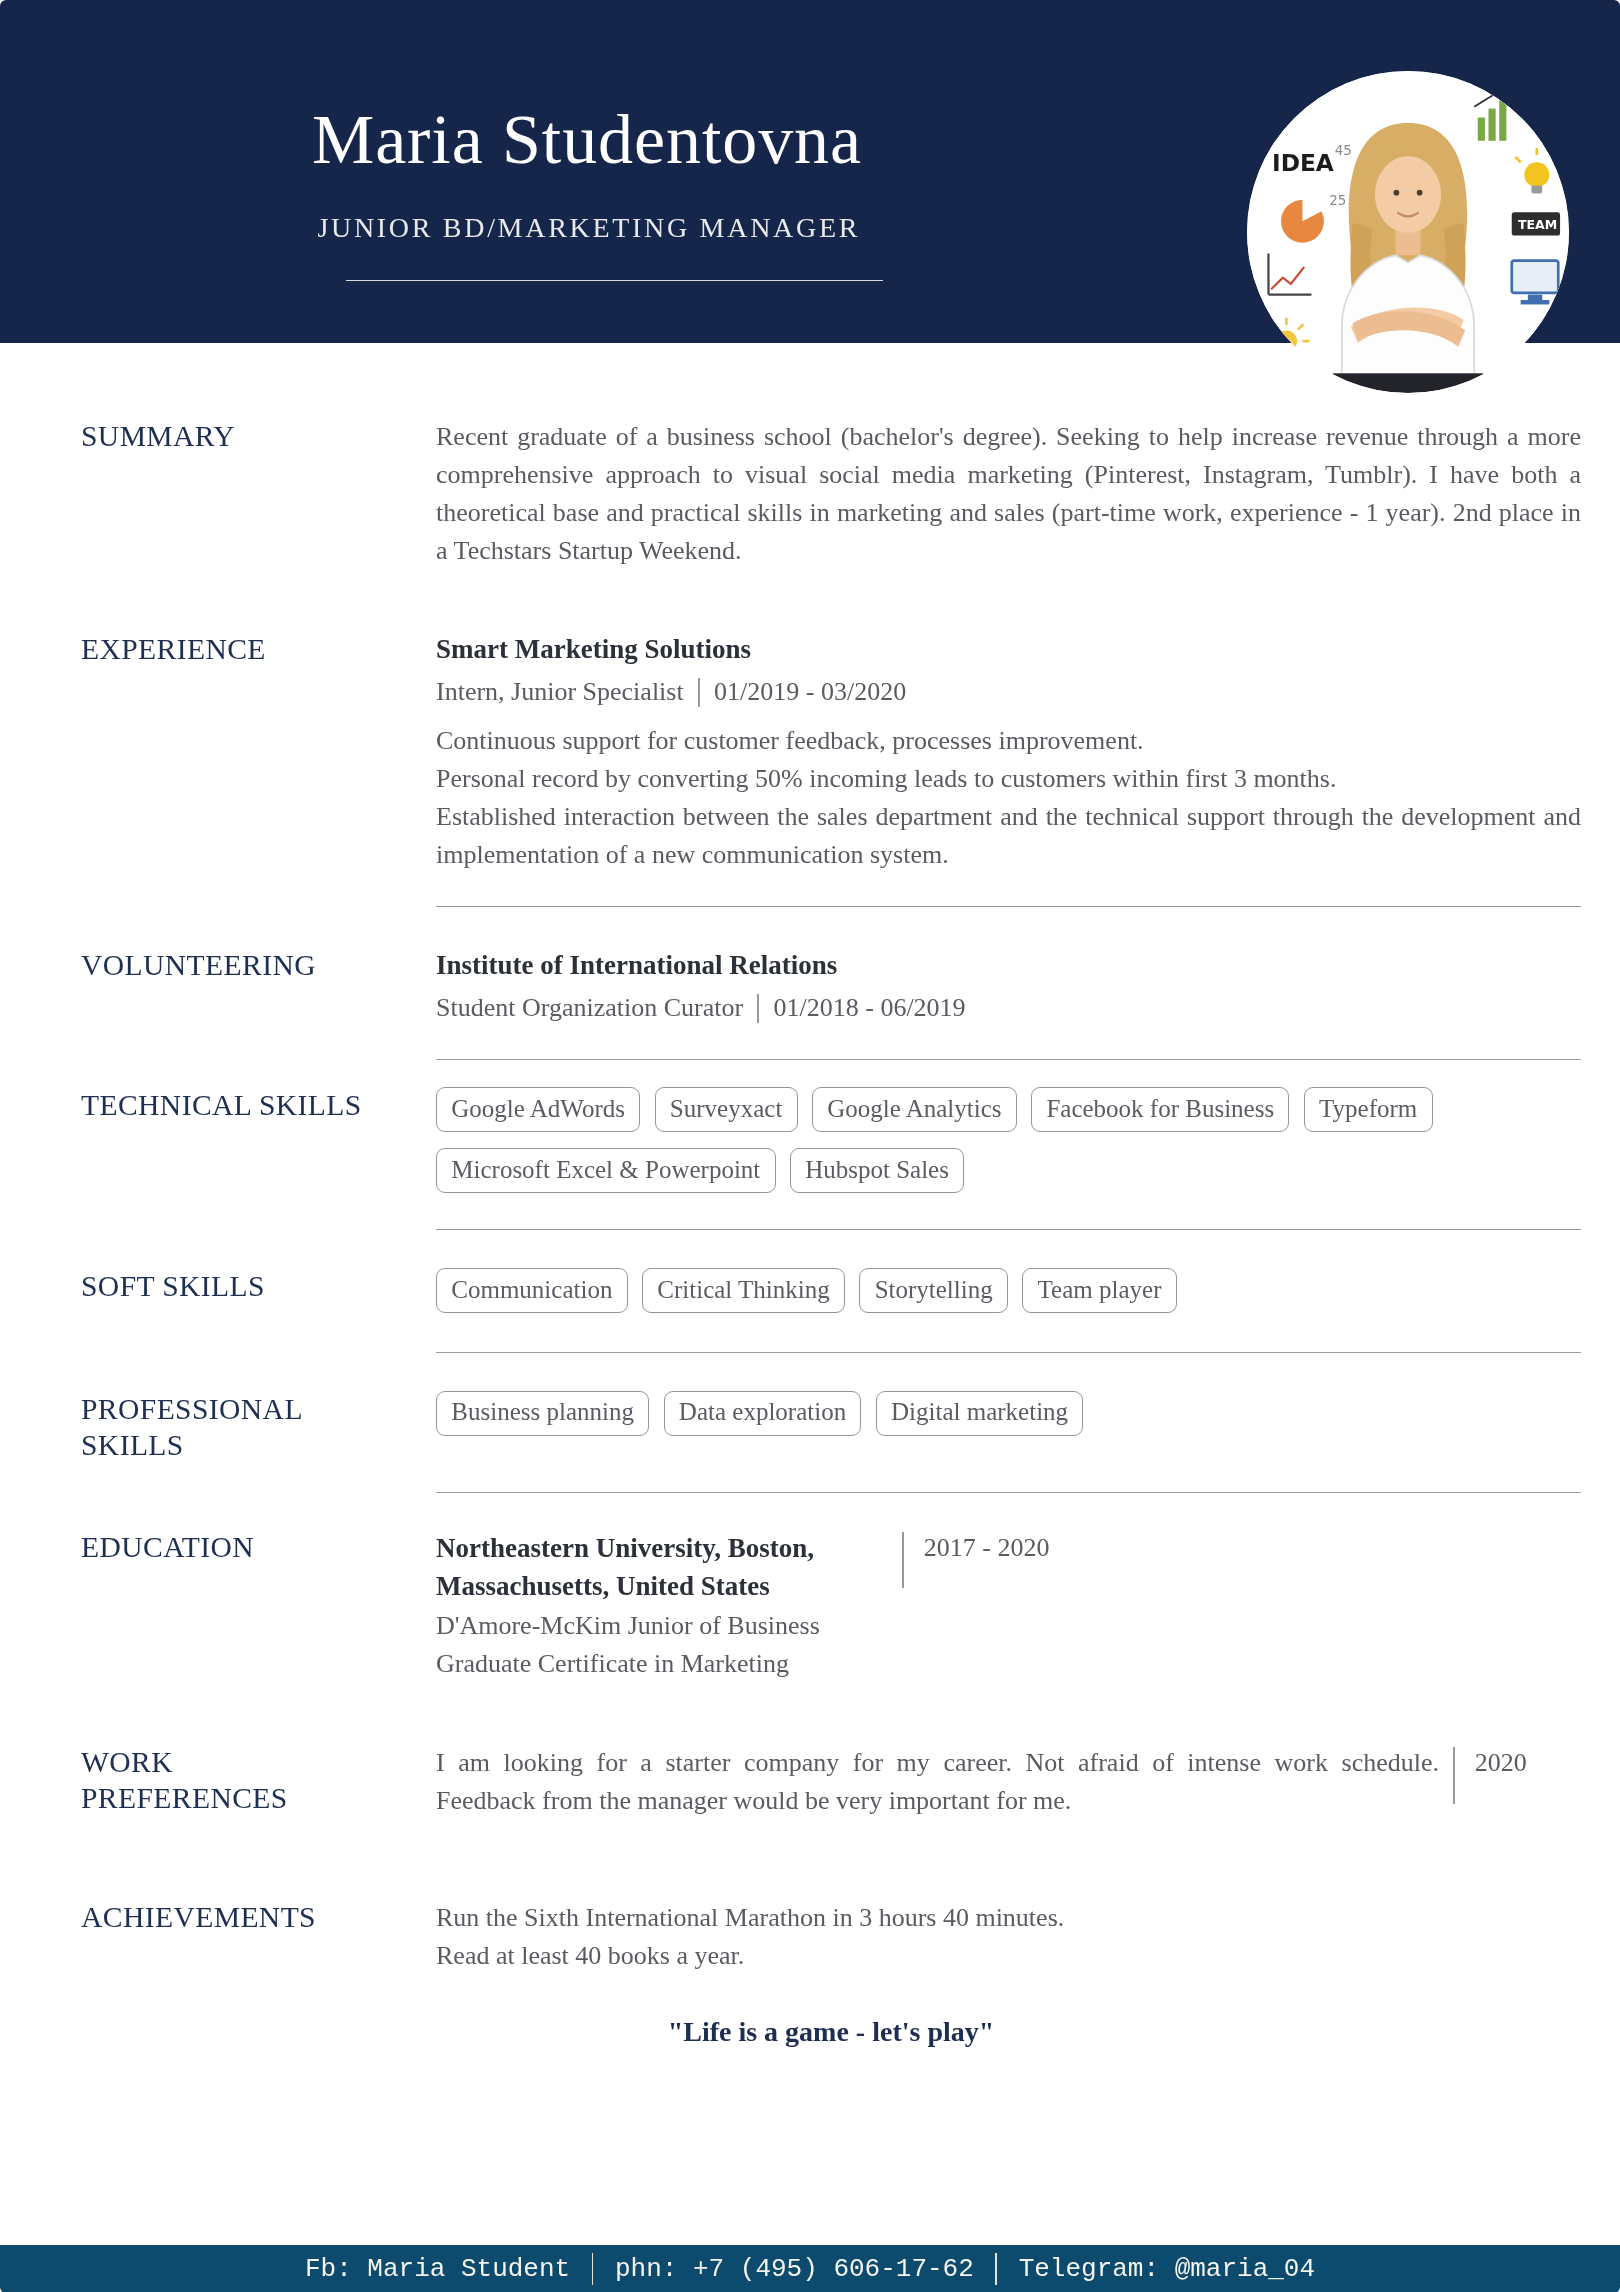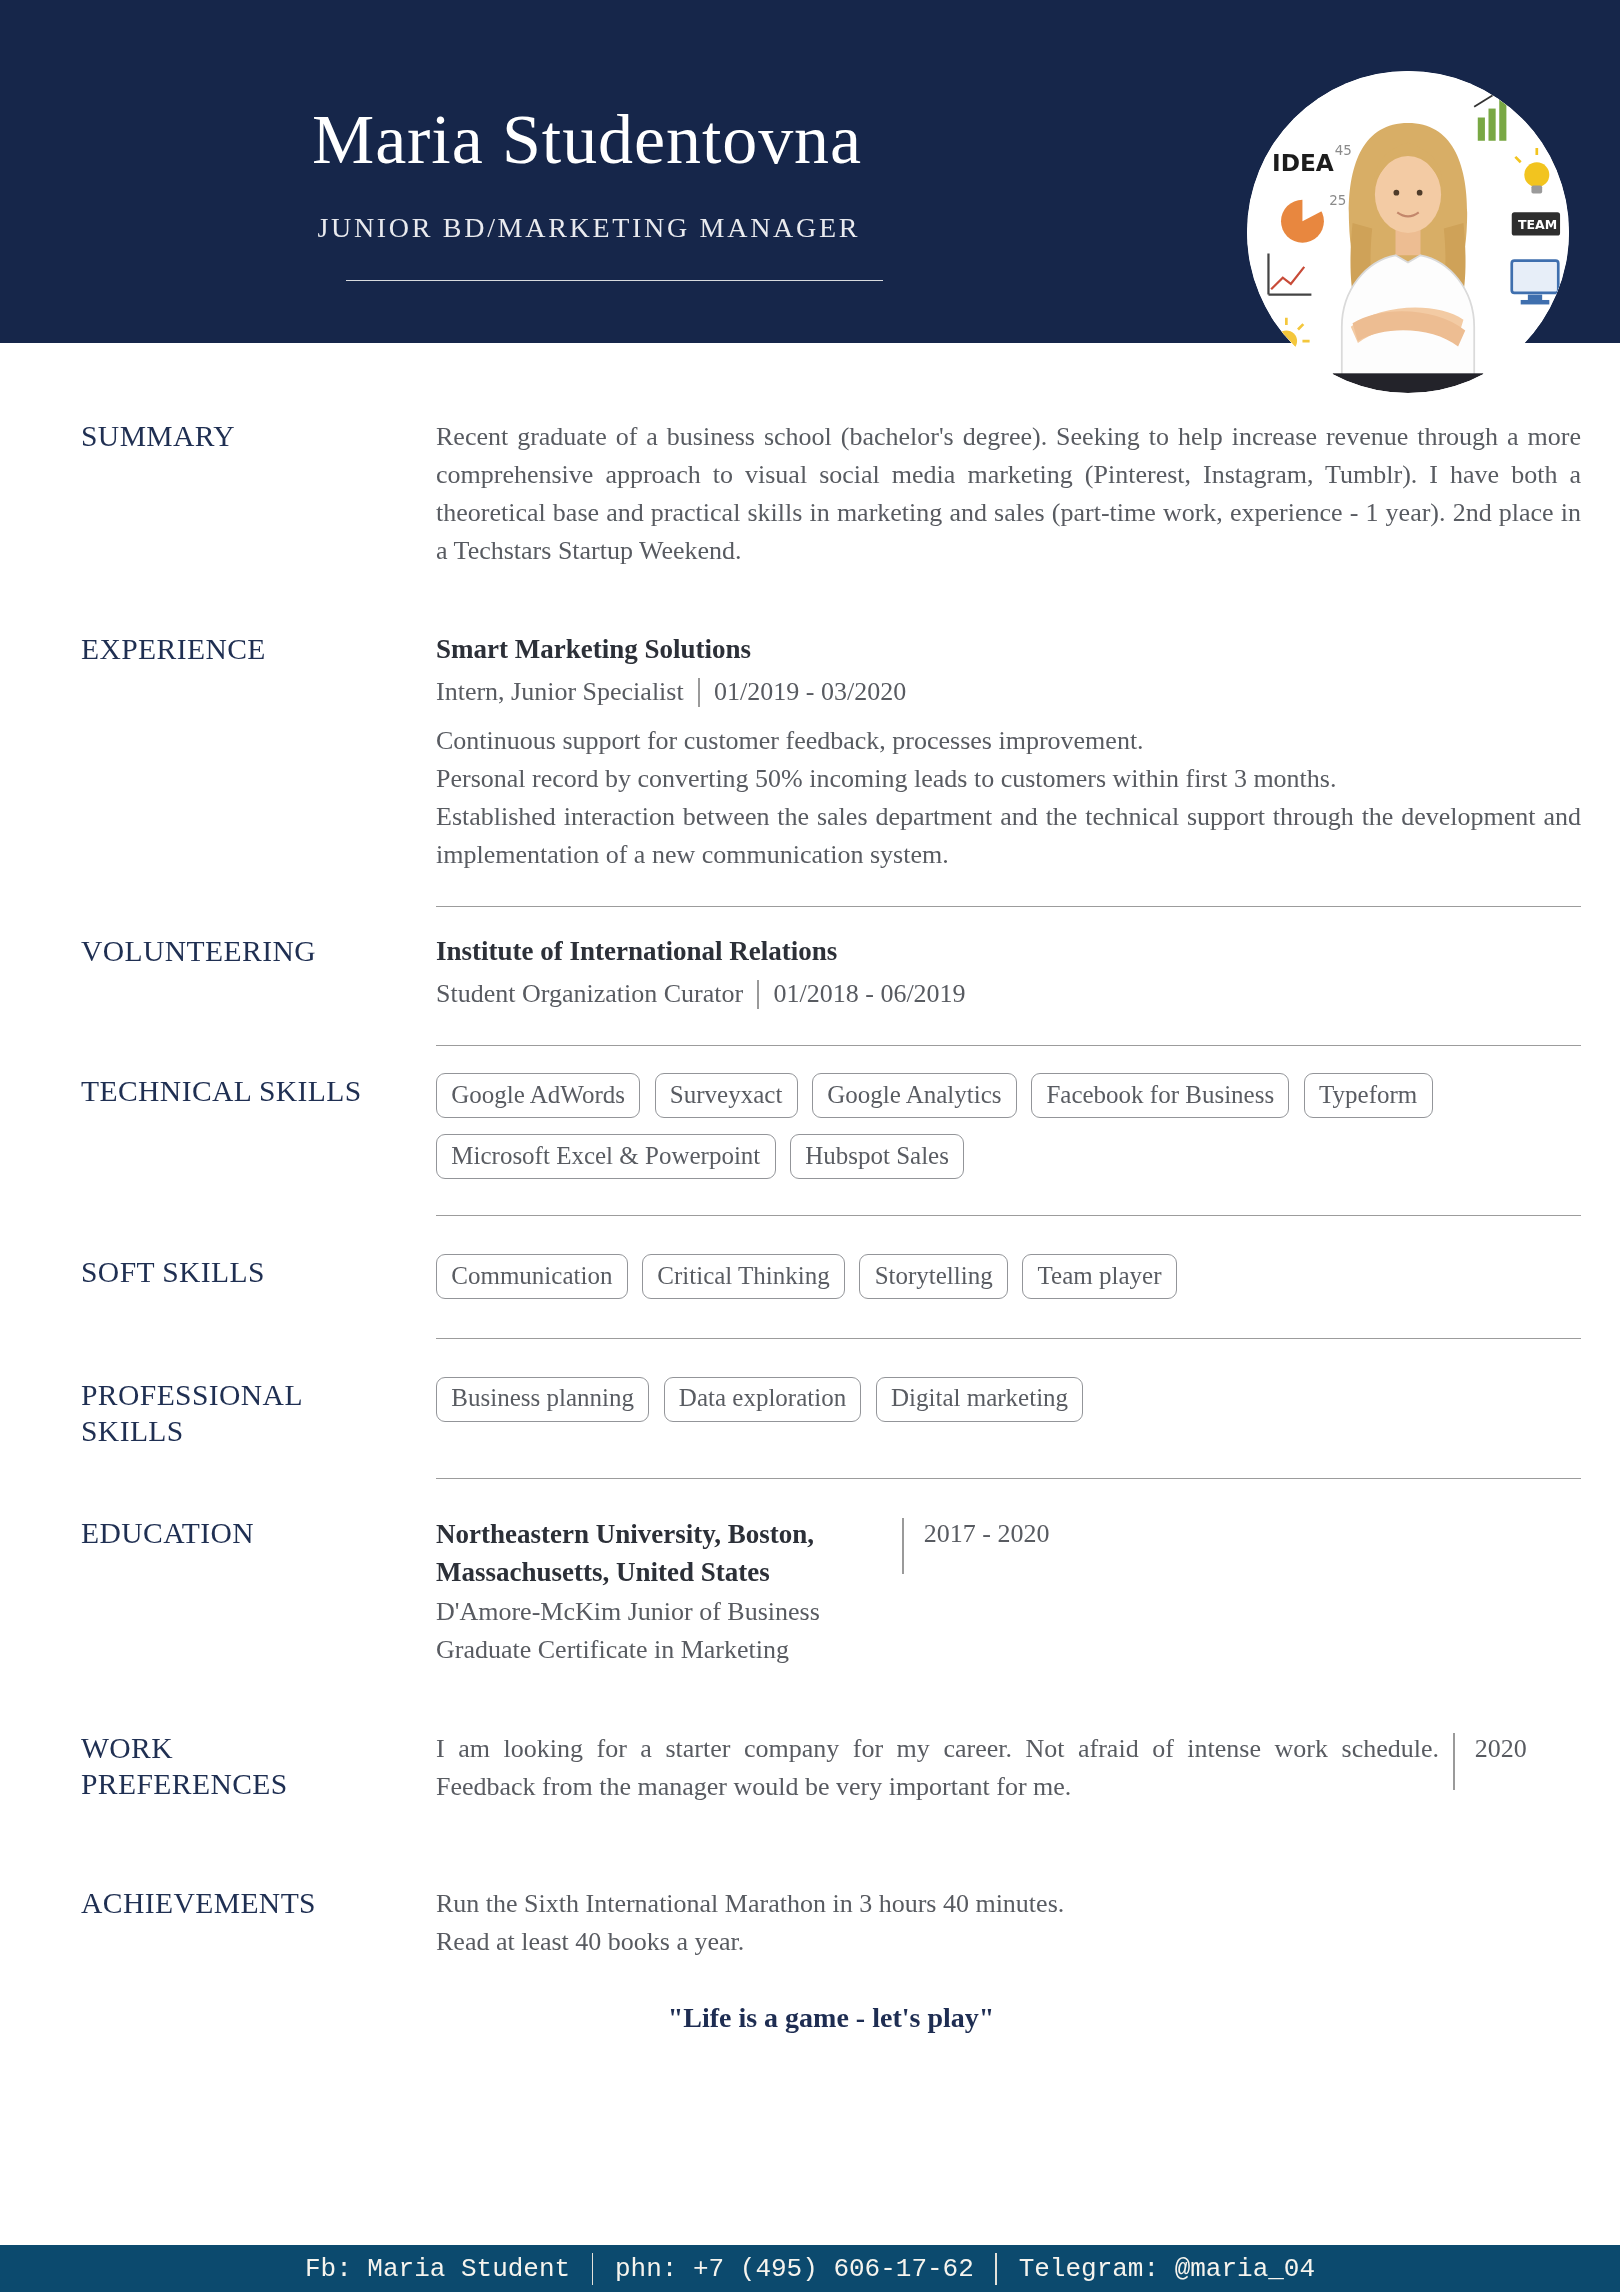--- a/index.html
+++ b/index.html
@@ -4,20 +4,21 @@
 <style>
   html, body { margin: 0; padding: 0; background: #ffffff; }
   .page {
     position: relative;
     width: 1620px;
     height: 2293px;
     background: #ffffff;
     overflow: hidden;
     font-family: "Liberation Serif", serif;
     color: #585b61;
+    border-radius: 6px;
   }
 
   
   .hdr {
     position: relative;
     height: 343px;
     background: #16264a;
   }
   .hdr-text { padding: 97px 0 0 312px; }
   .hdr-name {
@@ -263,21 +264,21 @@
           <span>Intern, Junior Specialist</span><span class="vsep"></span><span>01/2019 - 03/2020</span>
         </div>
         <p class="para justify preline desc">Continuous support for customer feedback, processes improvement.
 Personal record by converting 50% incoming leads to customers within first 3 months.
 Established interaction between the sales department and the technical support through the development and implementation of a new communication system.</p>
       </div>
     </section>
 
     <div class="divider" style="margin-top:32px"></div>
 
-    <section class="row" style="margin-top:26px">
+    <section class="row" style="margin-top:40px">
       <div class="label"><span class="label-inner">VOLUNTEERING</span></div>
       <div class="content">
         <div class="entry-title">Institute of International Relations</div>
         <div class="role-line">
           <span>Student Organization Curator</span><span class="vsep"></span><span>01/2018 - 06/2019</span>
         </div>
       </div>
     </section>
 
     <div class="divider" style="margin-top:32px"></div>

